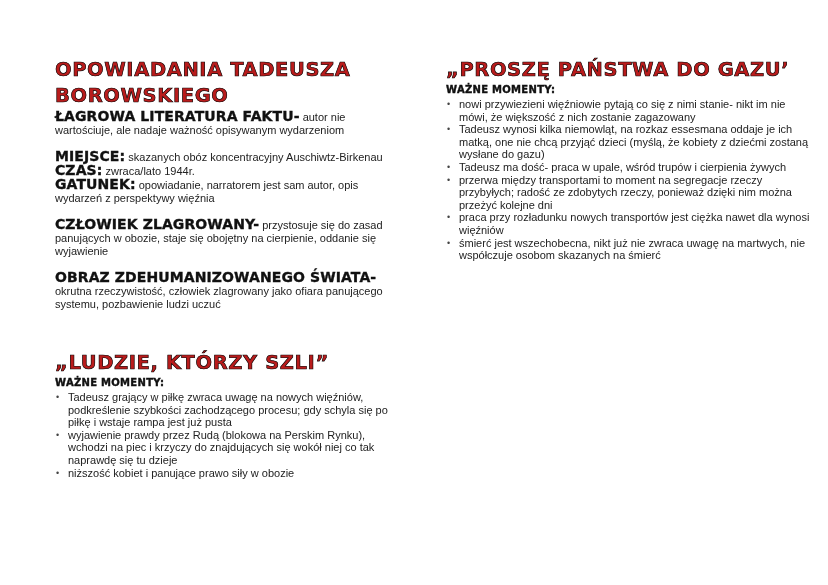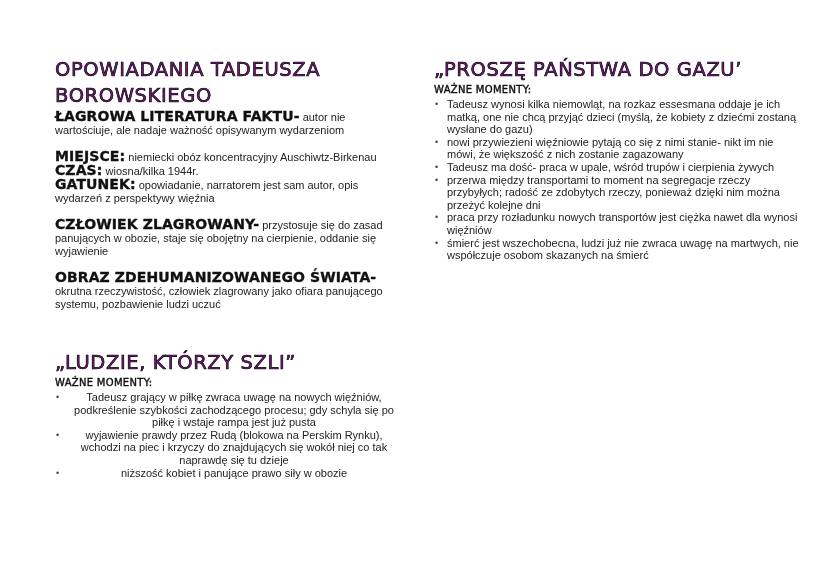--- a/index.html
+++ b/index.html
@@ -3,33 +3,33 @@
 <meta charset="utf-8">
 <style>
   html, body { margin: 0; padding: 0; background: #ffffff; }
   body { width: 828px; height: 585px; position: relative; overflow: hidden;
          font-family: "Liberation Sans", sans-serif; color: #1a1a1a; }
   .col { position: absolute; top: 0; }
   .col-left { left: 55px; width: 345px; }
   .col-right { left: 430px; width: 370px; }
   .title {
     font-family: "DejaVu Sans", sans-serif;
-    font-weight: normal;
+    font-weight: bold;
     text-transform: uppercase;
     font-size: 19.5px;
     line-height: 26px;
     letter-spacing: 0.6px;
-    color: #701a75;
+    color: #b91c1c;
     -webkit-text-stroke: 0.6px #111;
     text-shadow: 0 0 0 #111;
     margin: 0;
   }
   .sub {
     font-family: "DejaVu Sans", sans-serif;
-    font-weight: normal;
+    font-weight: bold;
     text-transform: uppercase;
     font-size: 10px;
     line-height: 12px;
     letter-spacing: 0.3px;
     color: #111;
     -webkit-text-stroke: 0.4px #111;
     margin: 0;
   }
   .para { font-size: 11px; line-height: 13px; margin: 0; color: #222; }
   .lbl {
@@ -56,47 +56,47 @@
 
 <div class="col col-left">
   <div style="position:absolute; top:57px; left:0; width:360px;">
     <div class="title">Opowiadania Tadeusza</div>
     <div class="title">Borowskiego</div>
   </div>
 
   <div style="position:absolute; top:110px; left:0; width:345px;">
     <p class="para"><span class="lbl">Łagrowa literatura faktu-</span><span> autor nie wartościuje, ale nadaje ważność opisywanym wydarzeniom</span></p>
     <div class="gap"></div>
-    <p class="para"><span class="lbl">Miejsce:</span><span> niemiecki obóz koncentracyjny Auschiwtz-Birkenau</span></p>
-    <p class="para"><span class="lbl">Czas:</span><span> wiosna/kilka 1944r.</span></p>
+    <p class="para"><span class="lbl">Miejsce:</span><span> skazanych obóz koncentracyjny Auschiwtz-Birkenau</span></p>
+    <p class="para"><span class="lbl">Czas:</span><span> zwraca/lato 1944r.</span></p>
     <p class="para"><span class="lbl">Gatunek:</span><span> opowiadanie, narratorem jest sam autor, opis wydarzeń z perspektywy więźnia</span></p>
     <div class="gap"></div>
     <p class="para"><span class="lbl">Człowiek zlagrowany-</span><span> przystosuje się do zasad panujących w obozie, staje się obojętny na cierpienie, oddanie się wyjawienie</span></p>
     <div class="gap"></div>
     <p class="para"><span class="lbl">Obraz zdehumanizowanego świata-</span><span> okrutna rzeczywistość, człowiek zlagrowany jako ofiara panującego systemu, pozbawienie ludzi uczuć</span></p>
     <div class="gap"></div>
   </div>
 
   <div style="position:absolute; top:350px; left:0; width:345px;">
     <div class="title">„Ludzie, którzy szli”</div>
     <div class="sub" style="margin-top:1px;">Ważne momenty:</div>
-    <ul class="bullets" style="margin-top:2px;text-align:center;">
+    <ul class="bullets" style="margin-top:2px;">
       <li>Tadeusz grający w piłkę zwraca uwagę na nowych więźniów, podkreślenie szybkości zachodzącego procesu; gdy schyla się po piłkę i wstaje rampa jest już pusta</li>
       <li>wyjawienie prawdy przez Rudą (blokowa na Perskim Rynku), wchodzi na piec i krzyczy do znajdujących się wokół niej co tak naprawdę się tu dzieje</li>
       <li>niższość kobiet i panujące prawo siły w obozie</li>
     </ul>
   </div>
 </div>
 
 <div class="col col-right">
-  <div style="position:absolute; top:57px; left:4px; width:370px;">
+  <div style="position:absolute; top:57px; left:16px; width:370px;">
     <div class="title">„Proszę państwa do gazu’</div>
     <div class="sub" style="margin-top:1px;">Ważne momenty:</div>
     <ul class="bullets" style="margin-top:2px;">
+      <li>nowi przywiezieni więźniowie pytają co się z nimi stanie- nikt im nie mówi, że większość z nich zostanie zagazowany</li>
       <li>Tadeusz wynosi kilka niemowląt, na rozkaz essesmana oddaje je ich matką, one nie chcą przyjąć dzieci (myślą, że kobiety z dziećmi zostaną wysłane do gazu)</li>
-      <li>nowi przywiezieni więźniowie pytają co się z nimi stanie- nikt im nie mówi, że większość z nich zostanie zagazowany</li>
       <li>Tadeusz ma dość- praca w upale, wśród trupów i cierpienia żywych</li>
       <li>przerwa między transportami to moment na segregacje rzeczy przybyłych; radość ze zdobytych rzeczy, ponieważ dzięki nim można przeżyć kolejne dni</li>
       <li>praca przy rozładunku nowych transportów jest ciężka nawet dla wynosi więźniów</li>
-      <li>śmierć jest wszechobecna, ludzi już nie zwraca uwagę na martwych, nie współczuje osobom skazanych na śmierć</li>
+      <li>śmierć jest wszechobecna, nikt już nie zwraca uwagę na martwych, nie współczuje osobom skazanych na śmierć</li>
     </ul>
   </div>
 </div>
 
 </body></html>

